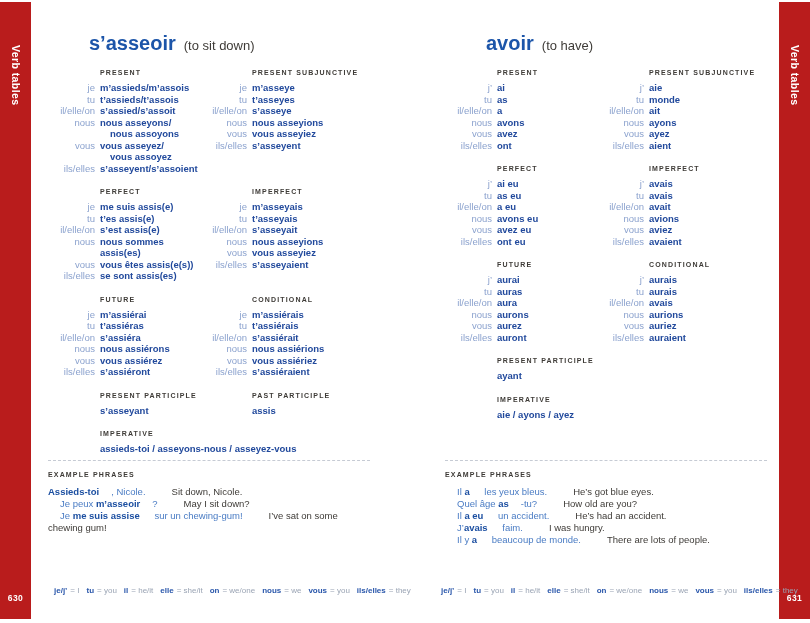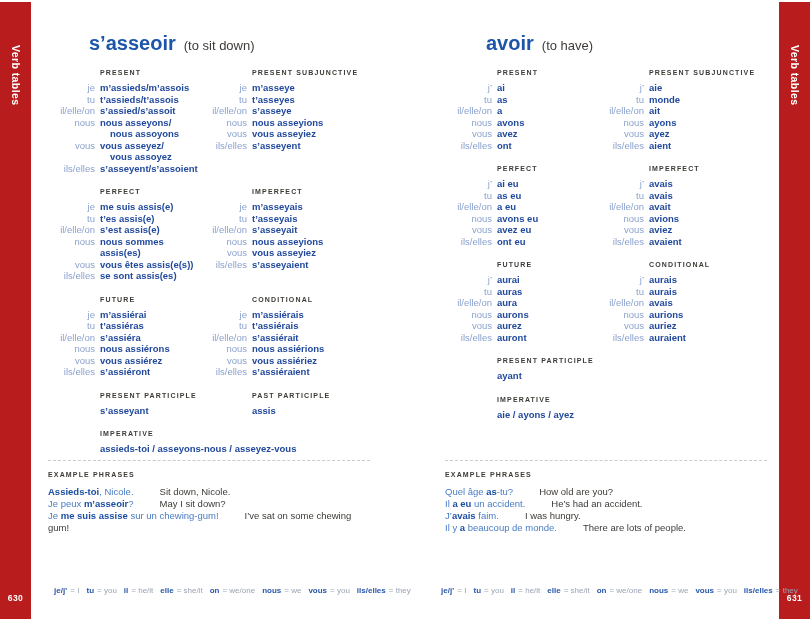--- a/index.html
+++ b/index.html
@@ -34,21 +34,21 @@
   .form { margin-left:5px; font-weight:bold; color:#21499c; }
   .form.cont { padding-left:10px; }
   .pvalue { margin-left:52px; font-size:9.5px; font-weight:bold; color:#21499c; margin-top:1px; line-height:11.5px; }
   .imperative { margin-top:14px; }
 
   .examples { position:absolute; top:452px; left:0; width:322px;
       border-top:1px dashed #c6cbd4; padding-top:10px; }
   .ex-h { font-size:7px; font-weight:bold; color:#3e3b37; letter-spacing:1.15px; margin-bottom:8px; }
   .exline { font-size:9.5px; line-height:12px; }
   .seg-fb { color:#1c4fa1; font-weight:bold; }
-  .seg-fr { color:#4a7cc4; }
+  .seg-fr { color:#4a7cc4;padding-left:12px; }
   .seg-en { color:#3e3b37; margin-left:26px; }
 
   .legend { position:absolute; top:578px; left:6px; font-size:8px; white-space:nowrap; }
   .page-right .legend { left:-4px; }
   .lg-p { color:#2a57ab; font-weight:bold; margin-right:3px; }
   .lg-e { color:#9aa4b4; margin-right:7px; }
 </style>
 </head>
 <body>
 
@@ -461,20 +461,21 @@
         <div class="pvalue">ayant</div>
       </div>
     </div>
     <div class="imperative">
       <div class="th">IMPERATIVE</div>
       <div class="pvalue">aie / ayons / ayez</div>
     </div>
     <div class="examples">
       <div class="ex-h">EXAMPLE PHRASES</div>
       <div>
+          <div class="exline"><span class="seg-fr">Il </span><span class="seg-fb">a</span><span class="seg-fr"> les yeux bleus.</span><span class="seg-en">He’s got blue eyes.</span></div>
           <div class="exline"><span class="seg-fr">Quel âge </span><span class="seg-fb">as</span><span class="seg-fr">-tu?</span><span class="seg-en">How old are you?</span></div>
           <div class="exline"><span class="seg-fr">Il </span><span class="seg-fb">a eu</span><span class="seg-fr"> un accident.</span><span class="seg-en">He’s had an accident.</span></div>
           <div class="exline"><span class="seg-fr">J’</span><span class="seg-fb">avais</span><span class="seg-fr"> faim.</span><span class="seg-en">I was hungry.</span></div>
           <div class="exline"><span class="seg-fr">Il y </span><span class="seg-fb">a</span><span class="seg-fr"> beaucoup de monde.</span><span class="seg-en">There are lots of people.</span></div>
         </div>
     </div>
     <div class="legend"><span class="lg-p">je/j’</span><span class="lg-e">= I</span><span class="lg-p">tu</span><span class="lg-e">= you</span><span class="lg-p">il</span><span class="lg-e">= he/it</span><span class="lg-p">elle</span><span class="lg-e">= she/it</span><span class="lg-p">on</span><span class="lg-e">= we/one</span><span class="lg-p">nous</span><span class="lg-e">= we</span><span class="lg-p">vous</span><span class="lg-e">= you</span><span class="lg-p">ils/elles</span><span class="lg-e">= they</span></div>
   </div>
 
 </div>

